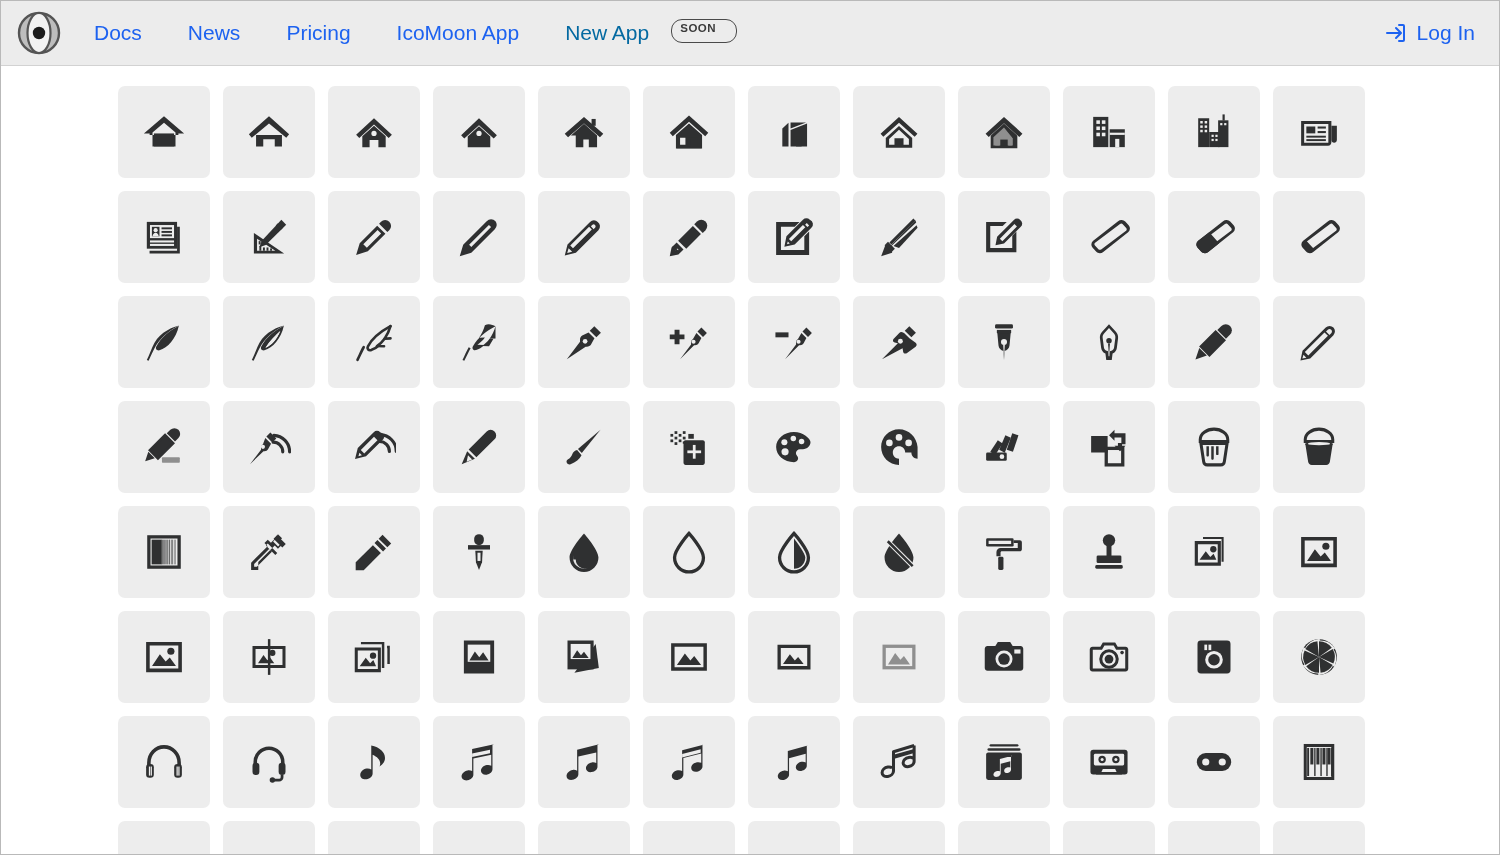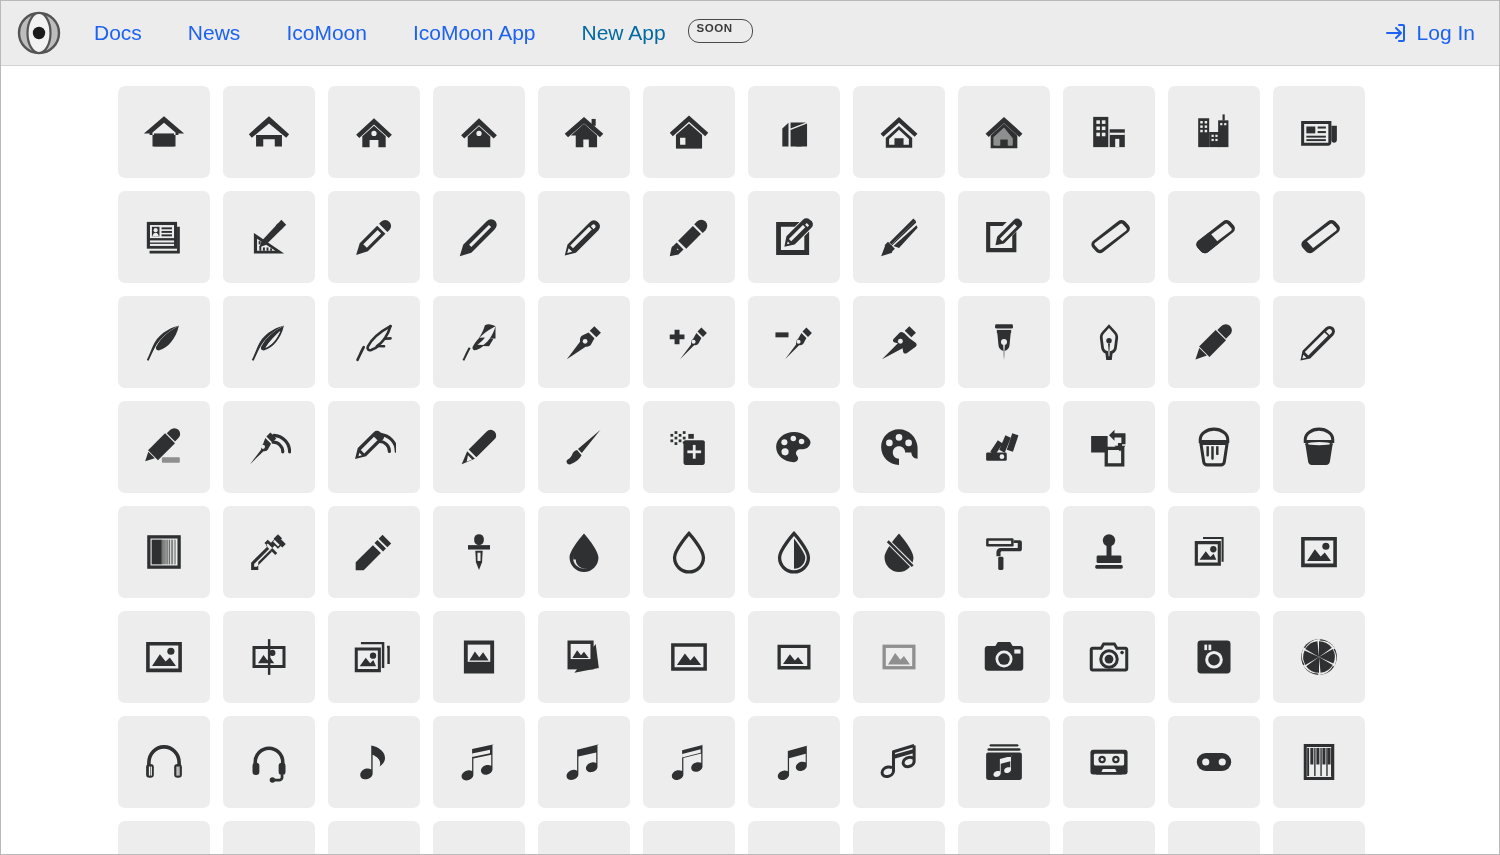--- a/index.html
+++ b/index.html
@@ -107,21 +107,21 @@
       <svg width="44" height="44" viewBox="0 0 44 44">
         <ellipse cx="22" cy="22" rx="20" ry="20" fill="#bdbdbd" stroke="#545454" stroke-width="2.4"></ellipse>
         <ellipse cx="22" cy="22" rx="11.5" ry="20" fill="#f2f2f2" stroke="#545454" stroke-width="2.2"></ellipse>
         <circle cx="22" cy="22" r="6.2" fill="#1b1b1b"></circle>
       </svg>
     </div>
 
     <div id="nav">
       <a class="nav-link">Docs</a>
       <a class="nav-link">News</a>
-      <a class="nav-link">IcoMoon</a>
+      <a class="nav-link">Pricing</a>
       <a class="nav-link">IcoMoon App</a>
       <a class="nav-link plain">New App</a>
       <span class="soon-badge">SOON</span>
     </div>
 
     <div id="login">
       <span>
         <svg width="24" height="24" viewBox="0 0 24 24" fill="none" stroke="#1d62f0" stroke-width="2" stroke-linecap="round" stroke-linejoin="round">
           <path d="M15 4h4a1 1 0 0 1 1 1v14a1 1 0 0 1-1 1h-4"></path>
           <path d="M3 12h13"></path>

